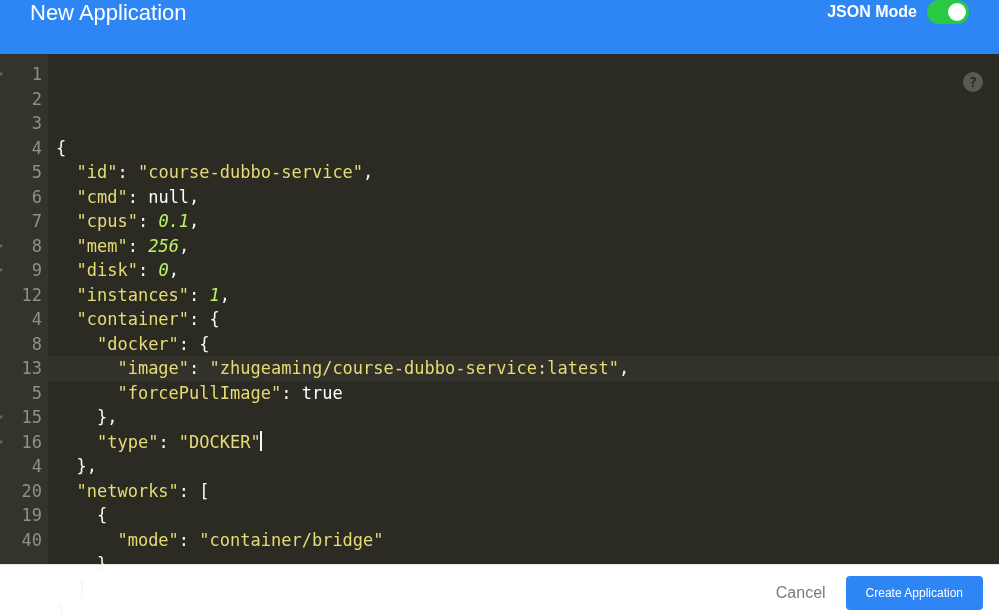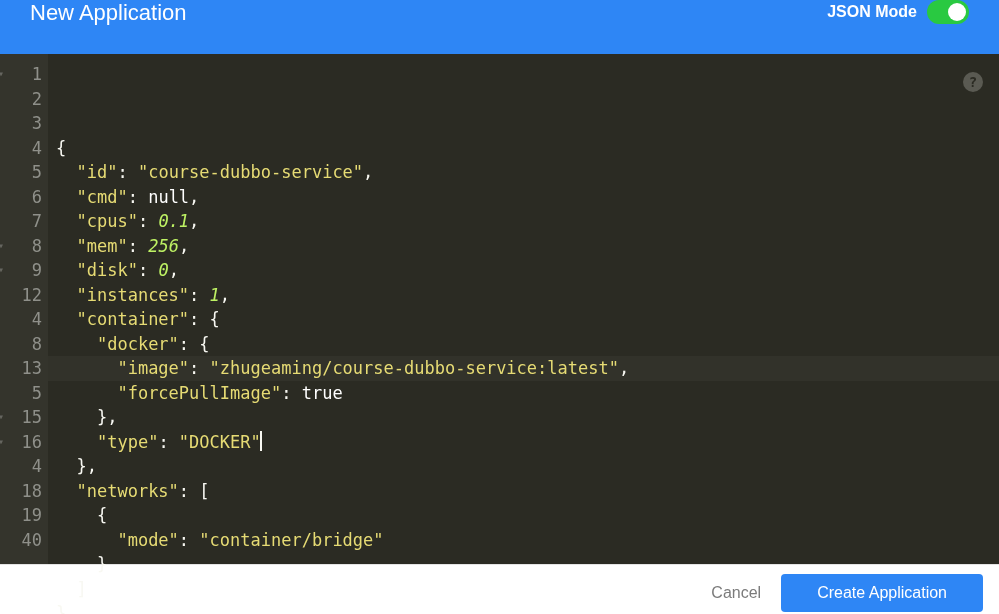--- a/index.html
+++ b/index.html
@@ -130,23 +130,23 @@
   color: #7b7b7b;
   font-size: 16px;
   cursor: pointer;
   padding: 8px 6px;
 }
 .btn-primary {
   background: #2e86f5;
   color: #fff;
   border: none;
   border-radius: 4px;
-  font-size: 16px;
+  font-size: 12px;
   font-weight: 500;
-  padding: 10px 36px;
+  padding: 10px 20px;
   cursor: pointer;
 }
 </style>
 </head>
 <body>
 
 <div class="header">
   <div class="header-title">New Application</div>
   <div class="json-toggle">
     <span class="json-toggle-label">JSON Mode</span>
@@ -168,21 +168,21 @@
       <div>8<span class="fold">▾</span></div>
       <div>9<span class="fold">▾</span></div>
       <div>12</div>
       <div>4</div>
       <div>8</div>
       <div>13</div>
       <div>5</div>
       <div>15<span class="fold">▾</span></div>
       <div>16<span class="fold">▾</span></div>
       <div>4</div>
-      <div>18</div>
+      <div>20</div>
       <div>19</div>
       <div>40</div>
     </div>
   <div class="code-area" id="code">
     <div class="hl" id="hl" style="top: 302px;"></div>
   <div class="line"><span class="p">{</span></div><div class="line">  <span class="k">"id"</span><span class="p">: </span><span class="s">"course-dubbo-service"</span><span class="p">,</span></div><div class="line">  <span class="k">"cmd"</span><span class="p">: </span><span class="c">null</span><span class="p">,</span></div><div class="line">  <span class="k">"cpus"</span><span class="p">: </span><span class="n">0.1</span><span class="p">,</span></div><div class="line">  <span class="k">"mem"</span><span class="p">: </span><span class="n">256</span><span class="p">,</span></div><div class="line">  <span class="k">"disk"</span><span class="p">: </span><span class="n">0</span><span class="p">,</span></div><div class="line">  <span class="k">"instances"</span><span class="p">: </span><span class="n">1</span><span class="p">,</span></div><div class="line">  <span class="k">"container"</span><span class="p">: {</span></div><div class="line">    <span class="k">"docker"</span><span class="p">: {</span></div><div class="line">      <span class="k">"image"</span><span class="p">: </span><span class="s">"zhugeaming/course-dubbo-service:latest"</span><span class="p">,</span></div><div class="line">      <span class="k">"forcePullImage"</span><span class="p">: </span><span class="c">true</span></div><div class="line">    <span class="p">},</span></div><div class="line">    <span class="k">"type"</span><span class="p">: </span><span class="s">"DOCKER"</span><span class="cursor"></span></div><div class="line">  <span class="p">},</span></div><div class="line">  <span class="k">"networks"</span><span class="p">: [</span></div><div class="line">    <span class="p">{</span></div><div class="line">      <span class="k">"mode"</span><span class="p">: </span><span class="s">"container/bridge"</span></div><div class="line">    <span class="p">}</span></div><div class="line">  <span class="p">]</span></div><div class="line"><span class="p">}</span></div></div>
   <div class="help-icon">?</div>
 </div>
 
 <div class="footer">

